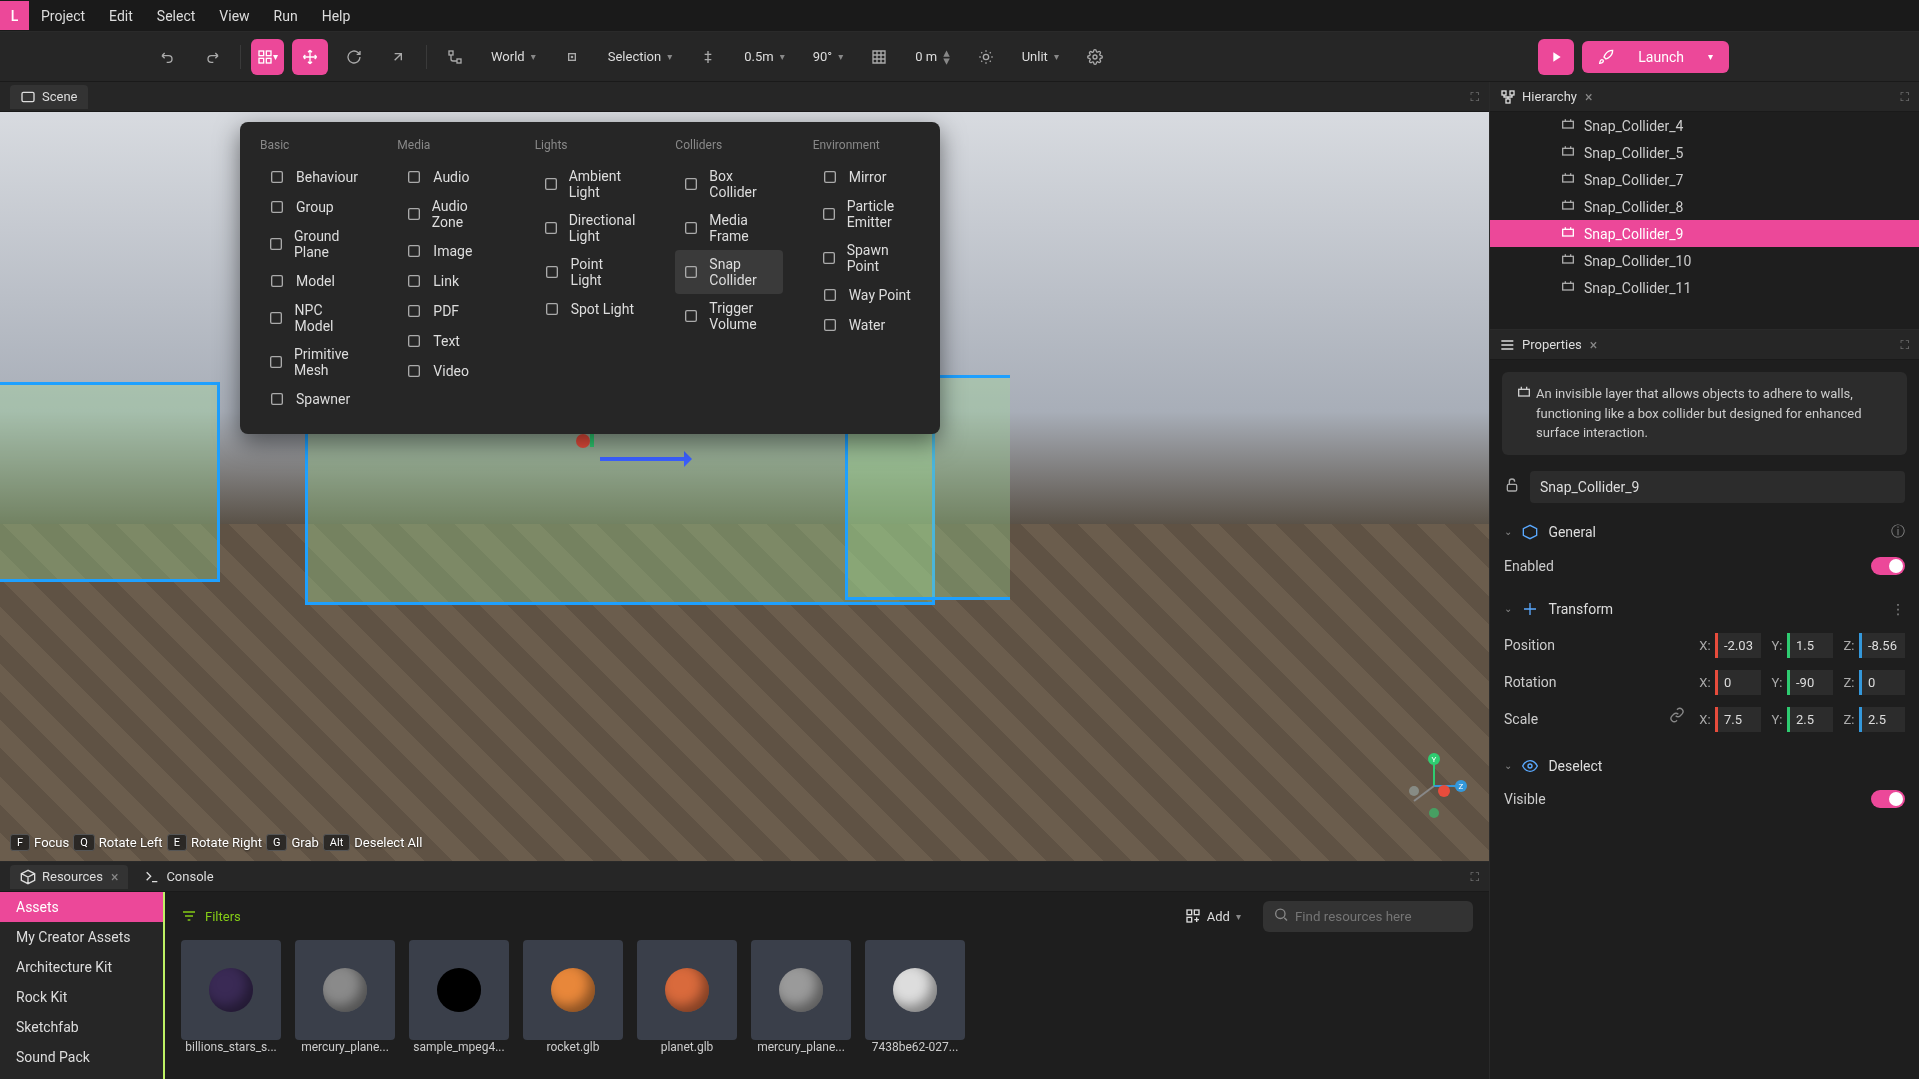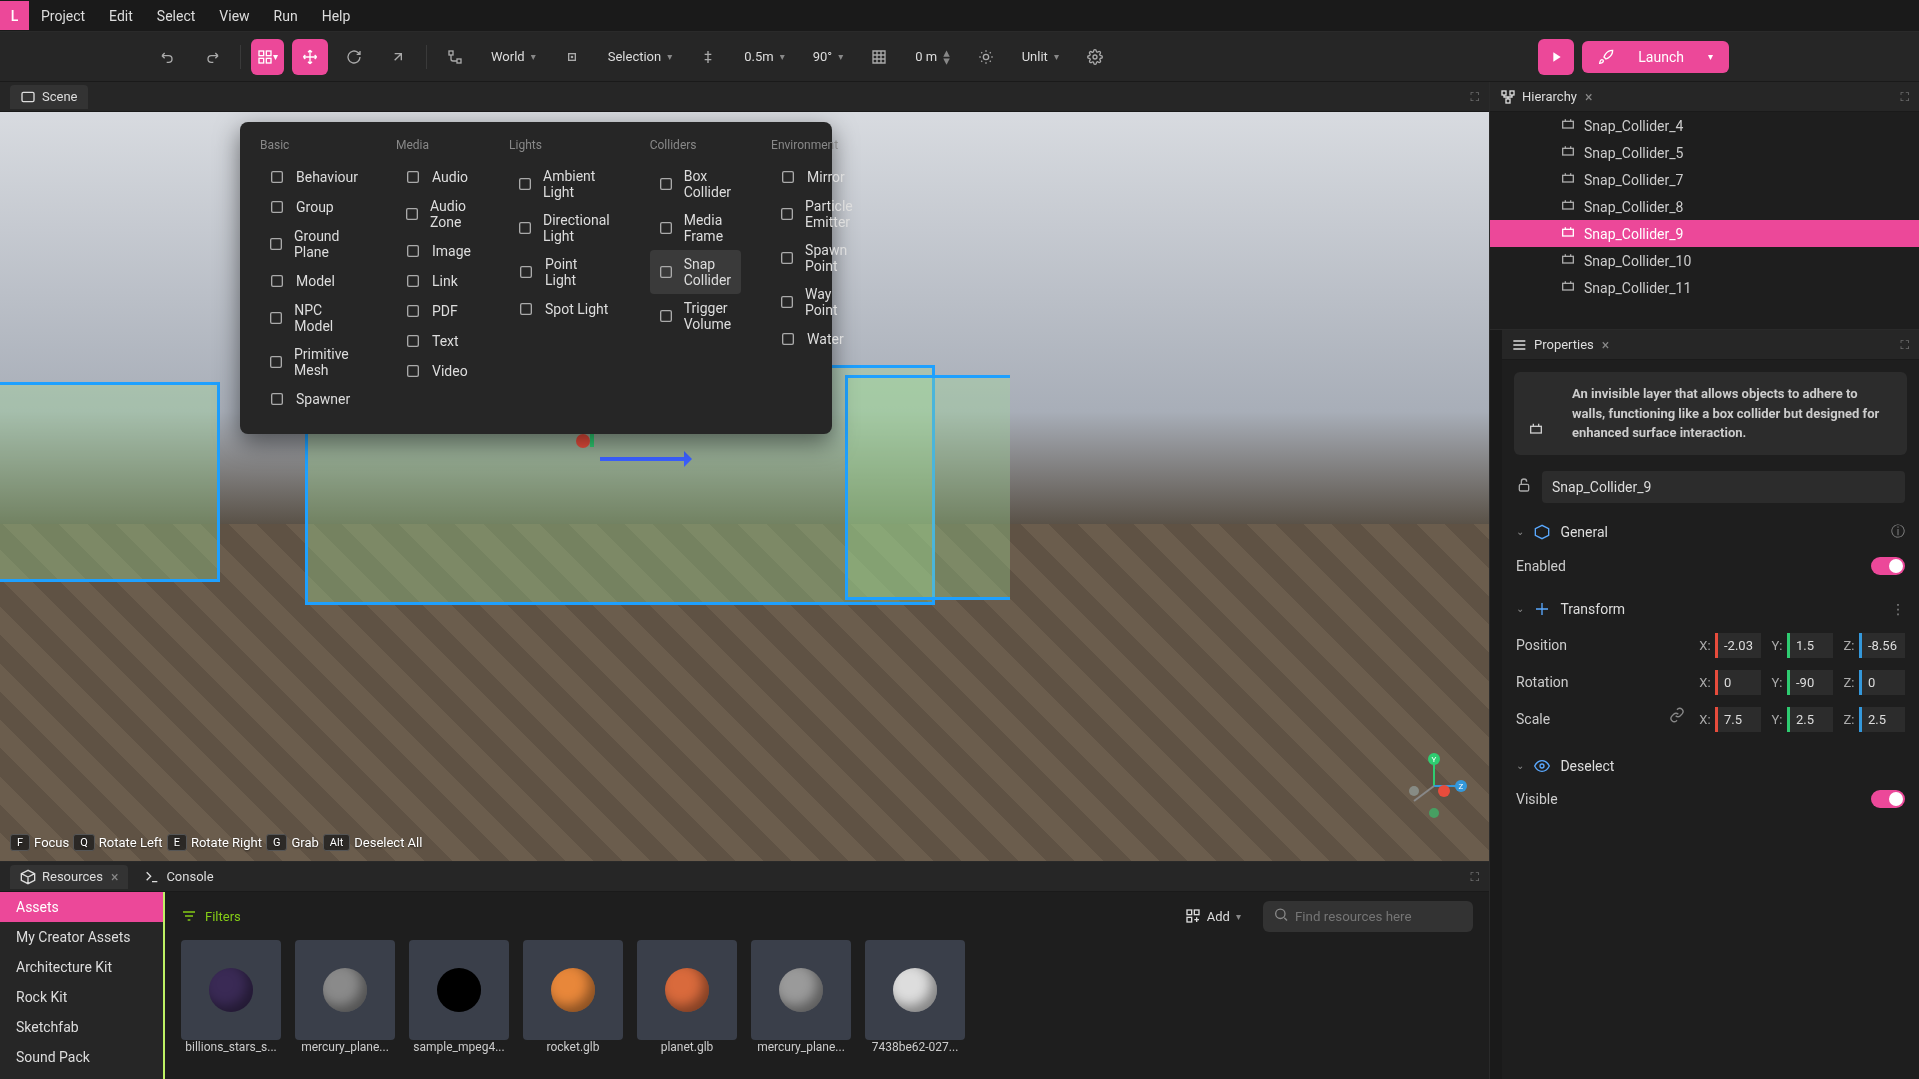--- a/index.html
+++ b/index.html
@@ -30,21 +30,21 @@
 
 
 .panel-header { height: 30px; background: #262626; display: flex; align-items: center; padding: 0 10px; gap: 6px; color: #ddd; font-size: 13px; border-bottom: 1px solid #1a1a1a; }
 .panel-tab { display:flex; align-items:center; gap:6px; background:#333; padding:4px 10px; border-radius:4px 4px 0 0; }
 .viewport { flex: 1; position: relative; background: linear-gradient(180deg, #d8dbe0 0%, #a8aeb8 40%, #5a5248 55%, #6b6155 100%); overflow: hidden; }
 .viewport-hints { position: absolute; bottom: 10px; left: 10px; display: flex; gap: 4px; align-items: center; color: #fff; font-size: 13px; text-shadow: 0 1px 2px rgba(0,0,0,.6); }
 .kbd { background: rgba(30,30,30,.8); border: 1px solid #555; padding: 1px 6px; border-radius: 3px; font-size: 11px; }
 .gizmo-axis { position: absolute; bottom: 40px; right: 20px; width: 70px; height: 70px; }
 
 
-.add-menu { position: absolute; top: 10px; left: 240px; width: 592px; background: #262626; border-radius: 8px; padding: 16px 20px 20px; display: flex; gap: 30px; box-shadow: 0 8px 24px rgba(0,0,0,.5); z-index: 10; }
+.add-menu { position: absolute; top: 10px; left: 240px; width: 700px; background: #262626; border-radius: 8px; padding: 16px 20px 20px; display: flex; gap: 30px; box-shadow: 0 8px 24px rgba(0,0,0,.5); z-index: 10; }
 .add-col { flex: 1; }
 .add-col-title { color: #888; font-size: 12px; margin-bottom: 10px; }
 .add-item { display: flex; align-items: center; gap: 10px; padding: 6px 8px; border-radius: 4px; cursor: pointer; color: #ddd; font-size: 14px; }
 .add-item.selected { background: #3a3a3a; }
 .add-icon { width: 18px; height: 18px; color: #aaa; display: flex; align-items: center; justify-content: center; }
 
 
 .resources-panel { height: 218px; background: #1e1e1e; border-top: 1px solid #2a2a2a; display: flex; flex-direction: column; }
 .resources-body { display: flex; flex: 1; min-height: 0; }
 .res-sidebar { width: 165px; background: #262626; border-right: 2px solid #bef264; }
@@ -63,22 +63,22 @@
 
 
 .hierarchy { flex: 0 0 248px; background: #1e1e1e; display: flex; flex-direction: column; border-bottom: 1px solid #2a2a2a; overflow: hidden; }
 .hier-list { overflow-y: auto; flex: 1; }
 .hier-item { display: flex; align-items: center; gap: 8px; padding: 4px 10px 4px 70px; color: #ccc; cursor: pointer; font-size: 14px; }
 .hier-item.selected { background: #ec4899; color: #fff; }
 .hier-icon { color: #aaa; font-size: 13px; }
 .hier-item.selected .hier-icon { color: #fff; }
 
 
-.properties { flex: 1; background: #1e1e1e; display: flex; flex-direction: column; overflow-y: auto; margin-left: 12px; }
-.prop-desc { background: #2c2c2c; margin: 12px; padding: 12px 14px; border-radius: 6px; display: flex; gap: 28px; align-items: flex-end; color: #ccc; font-size: 13px; line-height: 1.5; font-weight: bold; }
+.properties { flex: 1; background: #1e1e1e; display: flex; flex-direction: column; overflow-y: auto; }
+.prop-desc { background: #2c2c2c; margin: 12px; padding: 12px 14px; border-radius: 6px; display: flex; gap: 4px; align-items: flex-start; color: #ccc; font-size: 13px; line-height: 1.5; }
 .prop-name-row { display: flex; align-items: center; gap: 10px; padding: 4px 14px 10px; }
 .prop-name-input { flex: 1; background: #2c2c2c; border: none; border-radius: 4px; padding: 8px 10px; color: #ddd; font-size: 14px; }
 .section-header { display: flex; align-items: center; gap: 10px; padding: 10px 14px; cursor: pointer; color: #ddd; font-size: 14px; }
 .section-body { padding: 0 14px 10px; }
 .prop-row { display: flex; align-items: center; padding: 6px 0; gap: 8px; }
 .prop-label { flex: 0 0 120px; color: #ccc; font-size: 14px; }
 .toggle { width: 34px; height: 18px; background: #ec4899; border-radius: 9px; position: relative; cursor: pointer; }
 .toggle::after { content: ''; position: absolute; width: 14px; height: 14px; background: #fff; border-radius: 50%; top: 2px; right: 2px; }
 .xyz-group { display: flex; gap: 6px; margin-left: auto; }
 .xyz-field { display: flex; align-items: center; }

